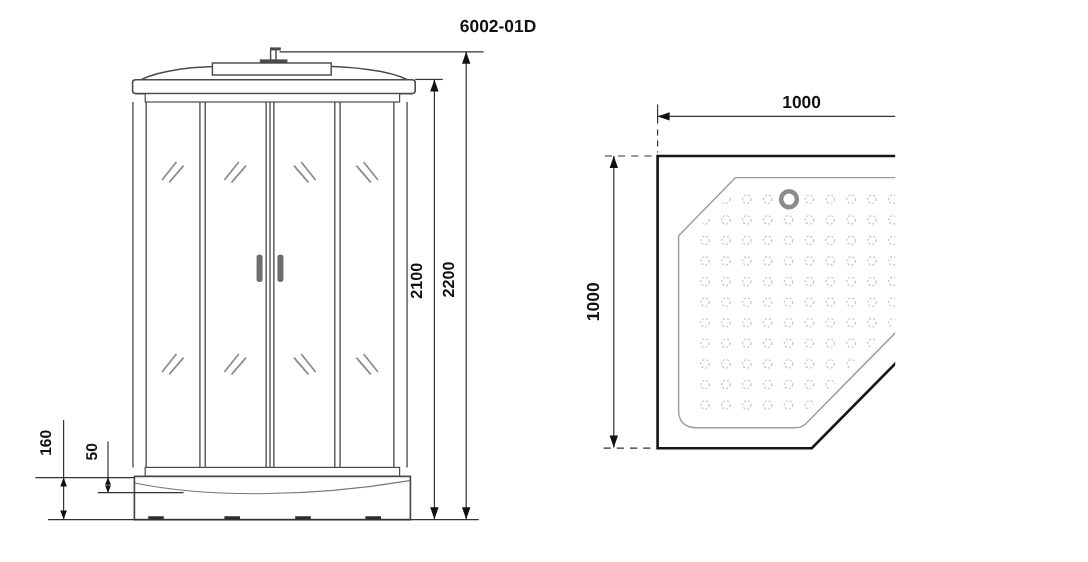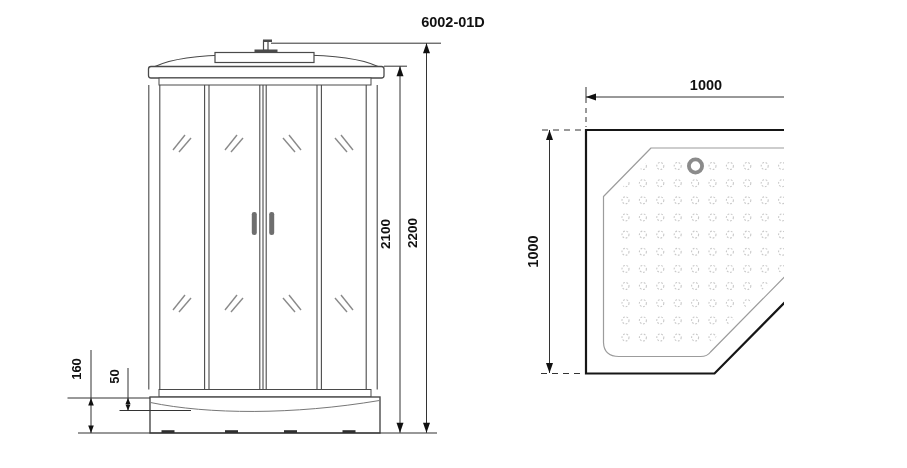--- a/index.html
+++ b/index.html
@@ -2,21 +2,20 @@
 <html><head>
 <meta charset="utf-8">
 <style>
   html,body{margin:0;padding:0;background:#ffffff;}
   .stage{
     position:relative;
     width:746px;height:468px;
     background:#ffffff;
     font-family:"Liberation Sans", sans-serif;
     overflow:hidden;
-    margin-left:38px;
   }
   svg{position:absolute;left:0;top:0;}
   .dim-text{font-family:"Liberation Sans", sans-serif;font-weight:700;font-size:13.5px;fill:#111;}
   .dim-text-sm{font-family:"Liberation Sans", sans-serif;font-weight:700;font-size:13px;fill:#111;}
   .title-text{font-family:"Liberation Sans", sans-serif;font-weight:700;font-size:14.5px;fill:#111;}
 </style>
 </head>
 <body>
 
 <div class="stage">

